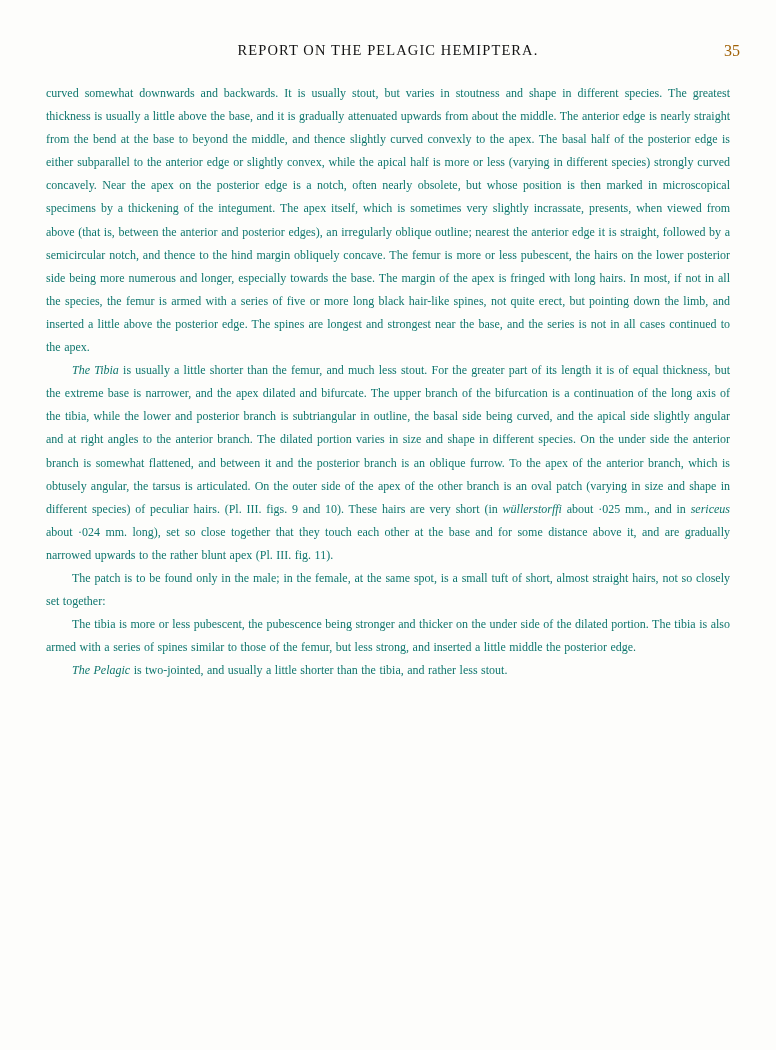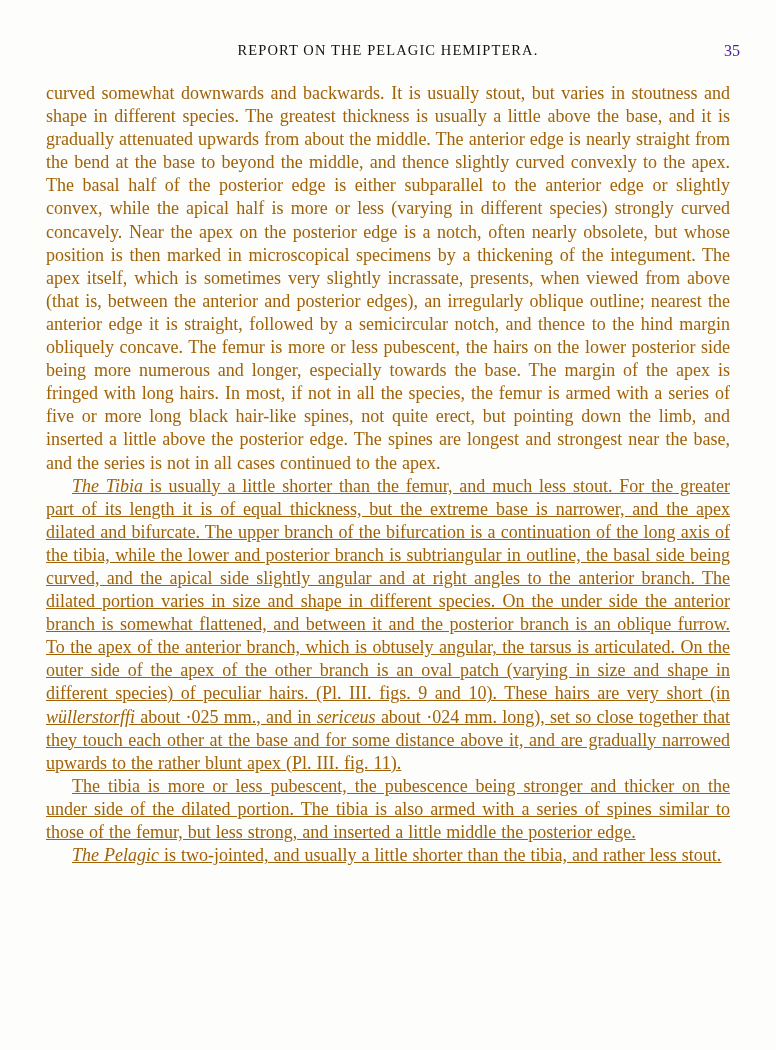--- a/index.html
+++ b/index.html
@@ -38,41 +38,40 @@
     letter-spacing: 1.1px;
     font-variant: small-caps;
     text-transform: uppercase;
     color: #131313;
   }
   .folio {
     position: absolute;
     right: 36px;
     top: 0;
     font-size: 16px;
-    color: #4c1d95;
+    color: #a16207;
   }
   .body-text {
     position: absolute;
     top: 82px;
     left: 46px;
     width: 684px;
-    font-size: 18px;
+    font-size: 12px;
     line-height: 23.1px;
     text-align: justify;
     text-justify: inter-word;
-    color: #a16207;
+    color: #0f766e;
     -webkit-hyphens: none;
     hyphens: none;
   }
   .body-text p {
     margin: 0;
   }
   .para-indent {
     text-indent: 26px;
-    text-decoration: underline;
   }
   .para-flush {
     text-indent: 0;
   }
   i, .ital {
     font-style: italic;
   }
   .tight {
     word-spacing: 0.5px;
   }
@@ -84,18 +83,19 @@
 
   <div class="header">
     <div class="running-head">Report on the Pelagic Hemiptera.</div>
     <div class="folio">35</div>
   </div>
 
   <div class="body-text">
     <div id="paragraphs">
         <p class="para-flush tight">curved somewhat downwards and backwards.   It is usually stout, but varies in stoutness and shape in different species.   The greatest thickness is usually a little above the base, and it is gradually attenuated upwards from about the middle.   The anterior edge is nearly straight from the bend at the base to beyond the middle, and thence slightly curved convexly to the apex.   The basal half of the posterior edge is either subparallel to the anterior edge or slightly convex, while the apical half is more or less (varying in different species) strongly curved concavely.   Near the apex on the posterior edge is a notch, often nearly obsolete, but whose position is then marked in microscopical specimens by a thickening of the integument.   The apex itself, which is sometimes very slightly incrassate, presents, when viewed from above (that is, between the anterior and posterior edges), an irregularly oblique outline; nearest the anterior edge it is straight, followed by a semicircular notch, and thence to the hind margin obliquely concave.   The femur is more or less pubescent, the hairs on the lower posterior side being more numerous and longer, especially towards the base.   The margin of the apex is fringed with long hairs.   In most, if not in all the species, the femur is armed with a series of five or more long black hair-like spines, not quite erect, but pointing down the limb, and inserted a little above the posterior edge.   The spines are longest and strongest near the base, and the series is not in all cases continued to the apex.</p>
         <p class="para-indent tight"><i>The Tibia</i> is usually a little shorter than the femur, and much less stout.   For the greater part of its length it is of equal thickness, but the extreme base is narrower, and the apex dilated and bifurcate.   The upper branch of the bifurcation is a continuation of the long axis of the tibia, while the lower and posterior branch is subtriangular in outline, the basal side being curved, and the apical side slightly angular and at right angles to the anterior branch.   The dilated portion varies in size and shape in different species. On the under side the anterior branch is somewhat flattened, and between it and the posterior branch is an oblique furrow.   To the apex of the anterior branch, which is obtusely angular, the tarsus is articulated.   On the outer side of the apex of the other branch is an oval patch (varying in size and shape in different species) of peculiar hairs. (Pl. III. figs. 9 and 10).   These hairs are very short (in <i>wüllerstorffi</i> about ·025 mm., and in <i>sericeus</i> about ·024 mm. long), set so close together that they touch each other at the base and for some distance above it, and are gradually narrowed upwards to the rather blunt apex (Pl. III. fig. 11).</p>
+        <p class="para-indent tight">The patch is to be found only in the male; in the female, at the same spot, is a small tuft of short, almost straight hairs, not so closely set together:</p>
         <p class="para-indent tight">The tibia is more or less pubescent, the pubescence being stronger and thicker on the under side of the dilated portion.   The tibia is also armed with a series of spines similar to those of the femur, but less strong, and inserted a little middle the posterior edge.</p>
         <p class="para-indent tight"><i>The Pelagic</i> is two-jointed, and usually a little shorter than the tibia, and rather less stout.</p>
       </div>
   </div>
 
 </div>
 
 </body></html>

